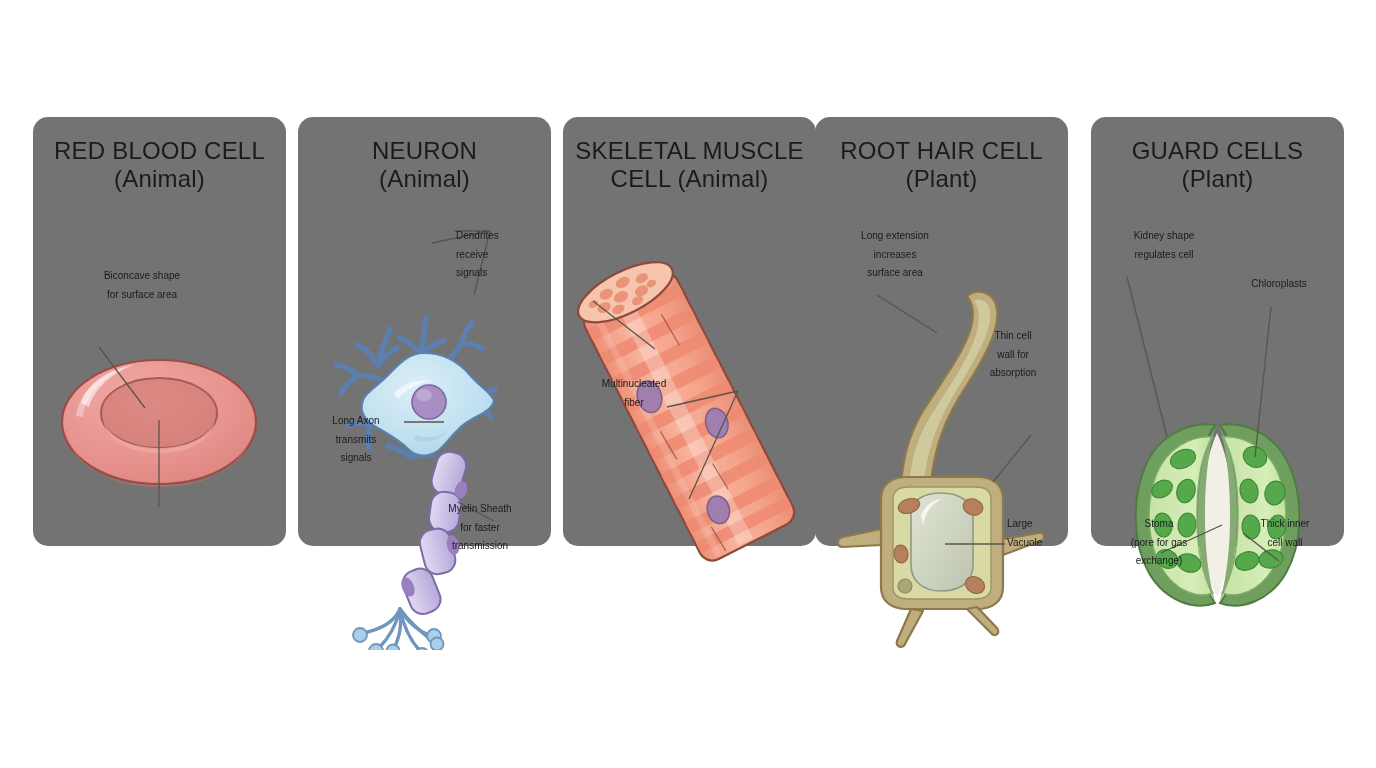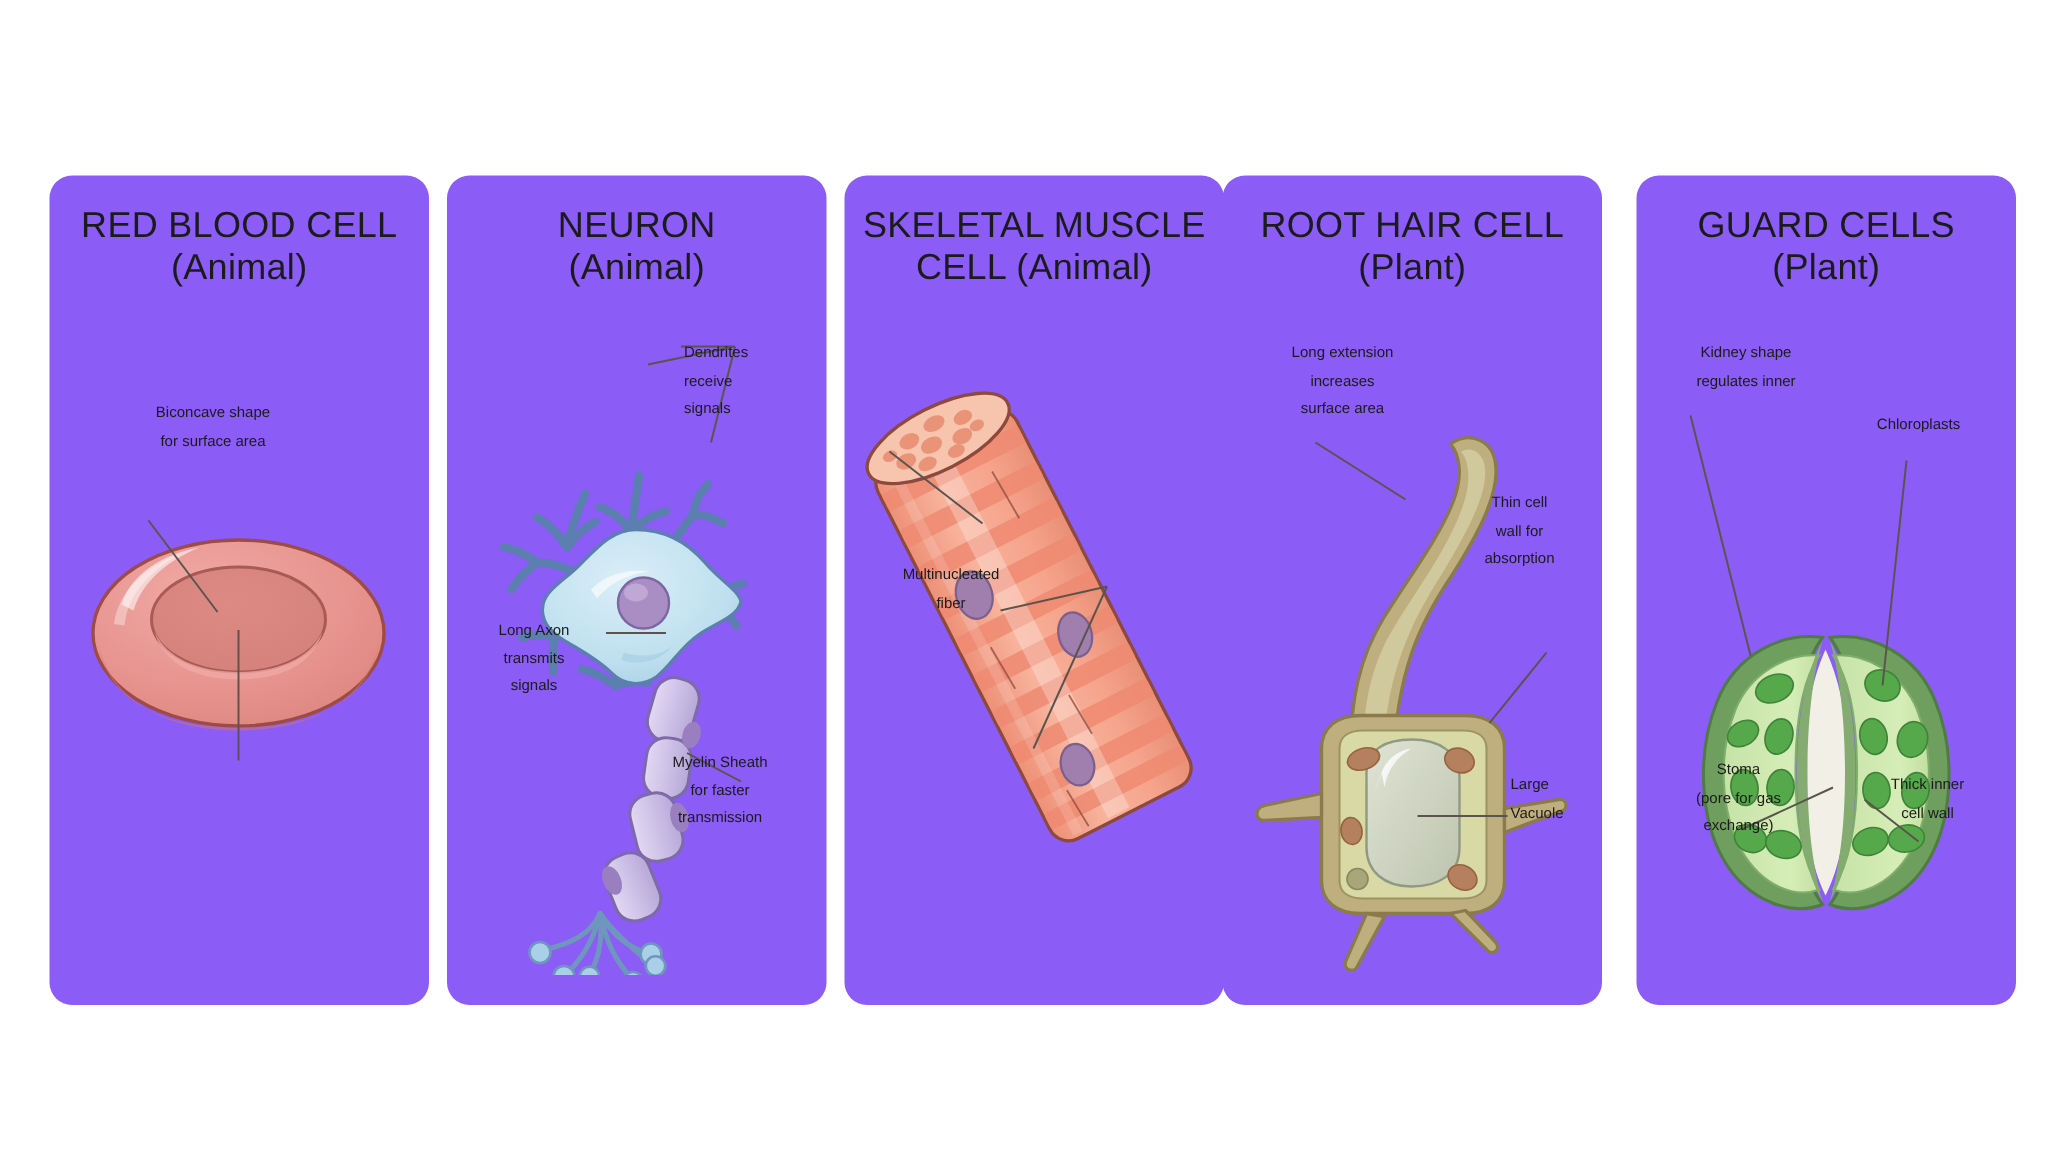--- a/index.html
+++ b/index.html
@@ -10,22 +10,22 @@
     font-family:"Liberation Sans","DejaVu Sans",sans-serif;
     overflow:hidden;
   }
   .board{
     position:relative;
     width:1376px;height:768px;
   }
   .card{
     position:absolute;
     top:117px;
-    height:553px;
-    background:#8b5cf6;
+    height:429px;
+    background:#737373;
     border-radius:15px;
   }
   .card.c0{left:33px;width:253px;}
   .card.c1{left:298px;width:253px;}
   .card.c2{left:563px;width:253px;}
   .card.c3{left:815px;width:253px;}
   .card.c4{left:1091px;width:253px;}
 
   .card-title{
     position:absolute;
@@ -447,22 +447,22 @@
       <line x1="36" y1="160" x2="76" y2="320" stroke="#5a544c" stroke-width="1.3"></line>
 
       <line x1="180" y1="190" x2="164" y2="340" stroke="#5a544c" stroke-width="1.3"></line>
 
       <line x1="70" y1="436" x2="131" y2="408" stroke="#5a544c" stroke-width="1.3" transform="translate(0,0)"></line>
 
       <line x1="188" y1="444" x2="152" y2="416" stroke="#5a544c" stroke-width="1.3" transform="translate(0,0)"></line>
     </svg>
 
     <div class="lbl ctr" style="left:2px;top:110px;width:142px;">Kidney shape
-regulates inner</div>
+regulates cell</div>
     <div class="lbl ctr" style="left:126px;top:158px;width:124px;">Chloroplasts</div>
-    <div class="lbl ctr" style="left:2px;top:388px;width:132px;text-align:center;">Stoma
+    <div class="lbl ctr" style="left:2px;top:398px;width:132px;text-align:center;">Stoma
 (pore for gas
 exchange)</div>
     <div class="lbl ctr" style="left:138px;top:398px;width:112px;">Thick inner
 cell wall</div>
   </div>
 
 </div>
 
 </body></html>

